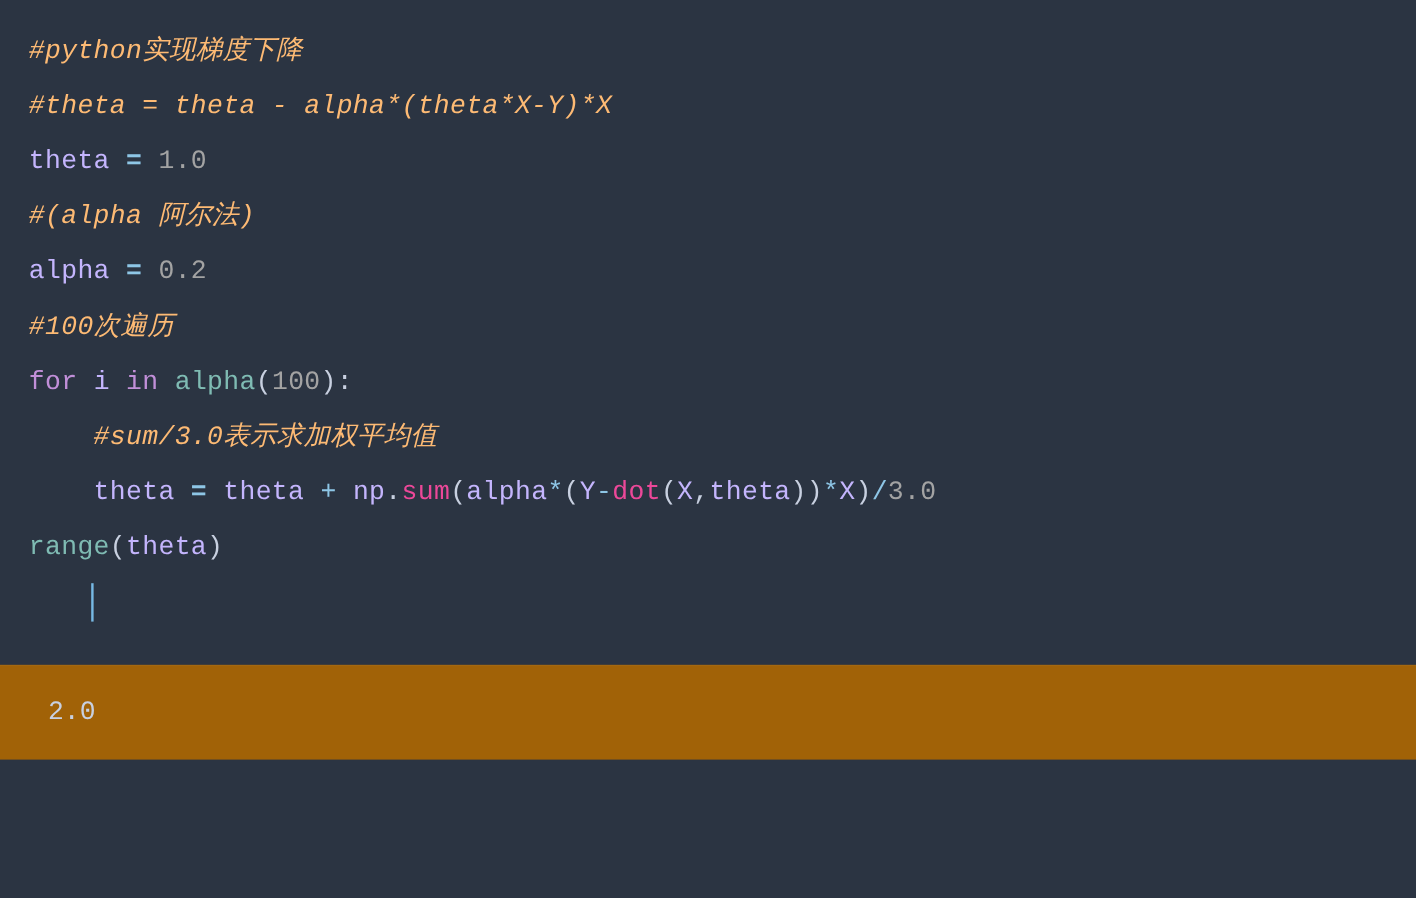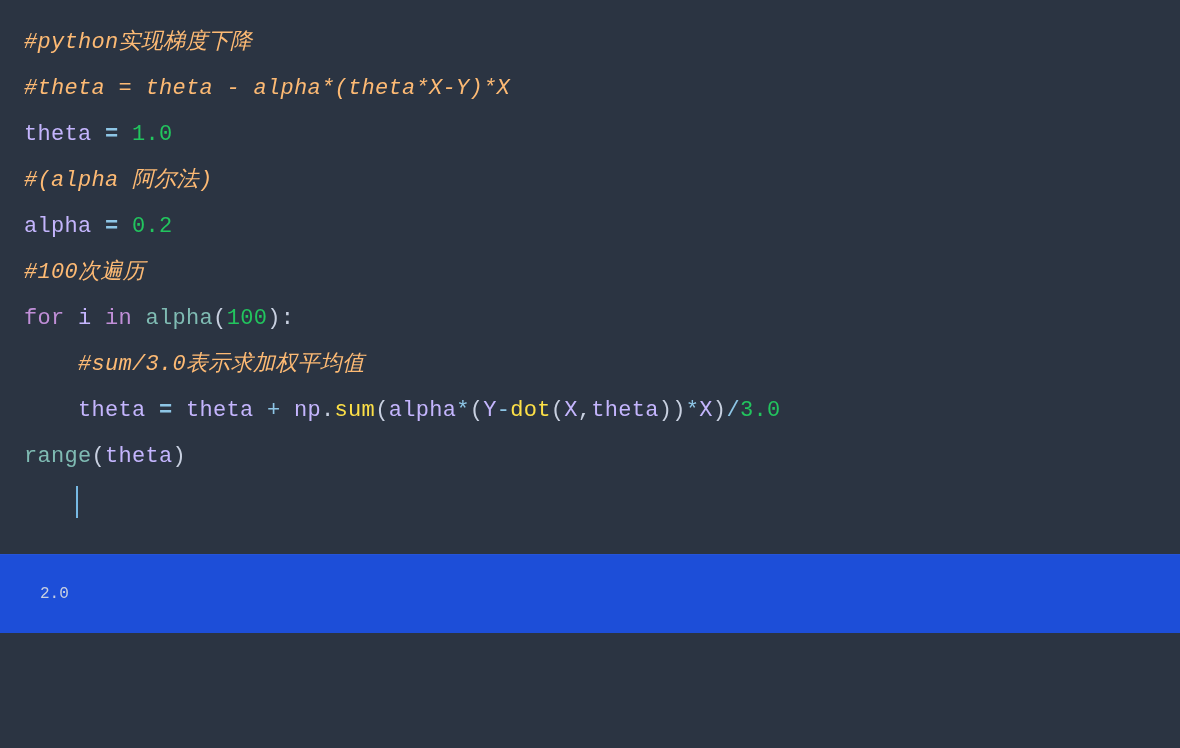--- a/index.html
+++ b/index.html
@@ -13,38 +13,38 @@
       height: 748px;
       overflow: hidden;
     }
     .code-area {
       padding: 20px 24px 28px 24px;
       line-height: 46px;
       letter-spacing: 0.3px;
     }
     .output-area {
       border-top: 1px solid rgba(255,255,255,0.04);
-      background: #1d4ed8;
+      background: #a16207;
       padding: 24px 40px;
-      font-size: 16px;
+      font-size: 22px;
       color: #c8d0e0;
       line-height: 30px;
     }
     pre {
       font-family: inherit;
       white-space: pre;
     }
     .tok-comment { color: #fdba74; font-style: italic; }
     .tok-ident   { color: #c4b5fd; }
     .tok-op      { color: #8ec6e6; }
     .tok-equal   { color: #8ec6e6; font-weight: 600; }
-    .tok-num     { color: #22c55e; }
+    .tok-num     { color: #a3a3a3; }
     .tok-kw      { color: #c18fd8; font-family: Liberation Mono, monospace; }
     .tok-builtin { color: #7fbbb3; }
-    .tok-call    { color: #fde047; }
+    .tok-call    { color: #ec4899; }
     .tok-punct   { color: #c8d0e0; }
     .cursor-line {
       position: relative;
       height: 46px;
     }
     .cursor {
       position: absolute;
       left: 52px;
       top: 6px;
       width: 2px;

